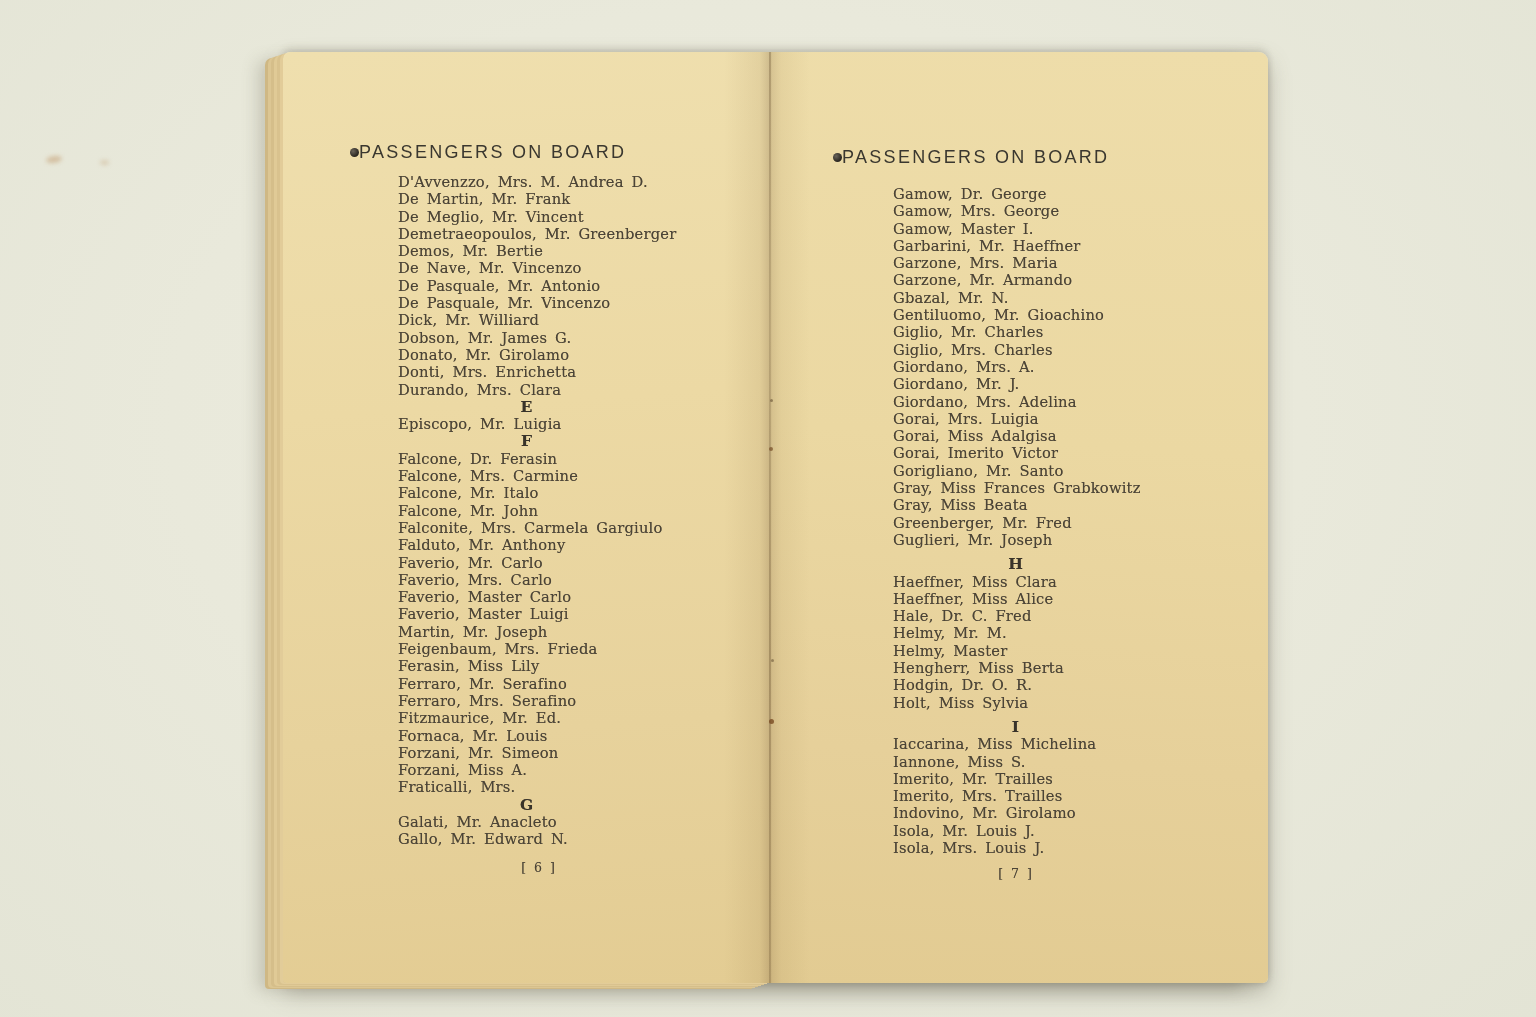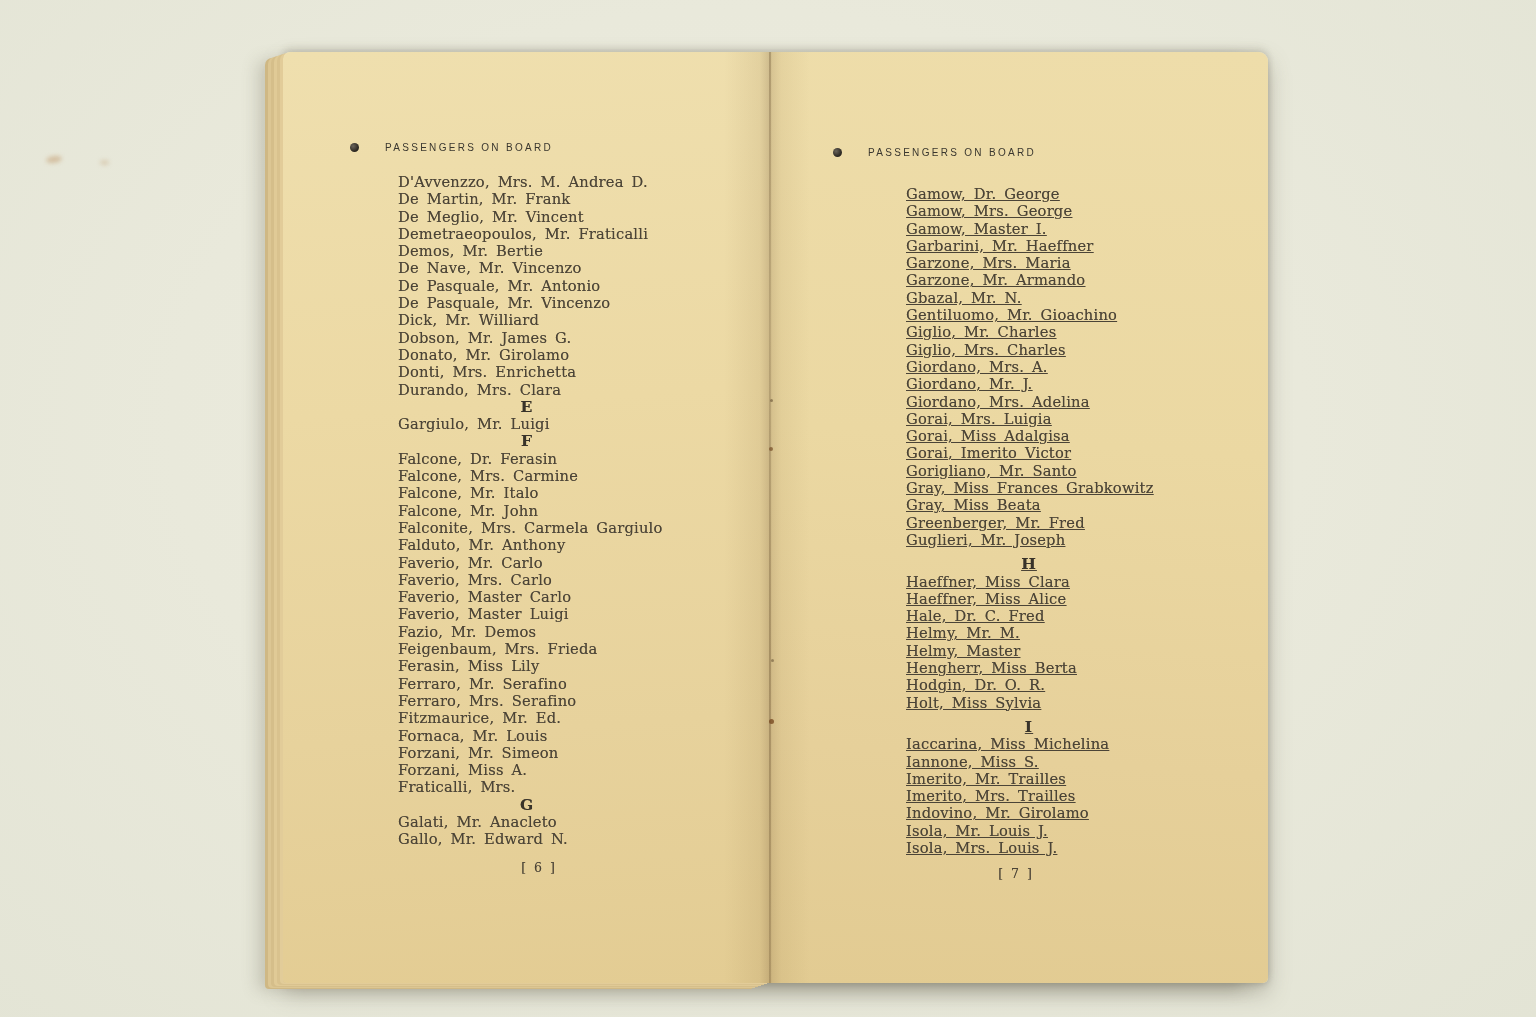--- a/index.html
+++ b/index.html
@@ -48,41 +48,41 @@
     position:absolute; left:486px; top:0; width:2px; height:100%; pointer-events:none;
     background:linear-gradient(180deg, rgba(85,58,26,.22) 0%, rgba(85,58,26,.10) 30%, rgba(85,58,26,.24) 65%, rgba(85,58,26,.16) 100%);
   }
   .staple-dot { position:absolute; border-radius:50%; }
   .staple-dot--1 { left:487px; top:347px; width:3px; height:3px; background:rgba(110,90,60,.65); }
   .staple-dot--2 { left:486px; top:395px; width:4px; height:4px; background:rgba(122,83,44,.75); }
   .staple-dot--3 { left:488px; top:607px; width:3px; height:3px; background:rgba(110,90,60,.6); }
   .staple-dot--4 { left:486px; top:667px; width:5px; height:5px; background:rgba(120,74,34,.8); }
 
   .page-header {
-    position:absolute; display:flex; align-items:center; gap:26px;
+    position:absolute; display:flex; align-items:center; gap:0;
     font-family:"Liberation Sans", sans-serif;
-    font-size:10px; letter-spacing:2.3px; color:#3a372f; white-space:nowrap;
+    font-size:18px; letter-spacing:2.3px; color:#3a372f; white-space:nowrap;
   }
   .page--left  .page-header { left:67px; top:90px; }
   .page--right .page-header { left:63px; top:95px; }
   .bullet {
     width:9px; height:9px; border-radius:50%; flex:0 0 auto;
     background:radial-gradient(circle at 35% 35%, #6a645a, #2c2822 65%);
   }
 
   .name-list {
     position:absolute;
     font-family:"DejaVu Serif", serif;
     font-size:14.7px; line-height:17.3px;
     color:#4b4437; word-spacing:3px; letter-spacing:.2px;
     text-shadow:0 0 .5px rgba(72,62,46,.55);
     white-space:nowrap;
   }
   .page--left  .name-list { left:115px; top:121px; width:258px; }
-  .page--right .name-list { left:136px; top:133px; width:246px;text-decoration:underline; }
+  .page--right .name-list { left:123px; top:133px; width:246px; }
   .section-letter {
     text-align:center; font-weight:bold; font-size:15.5px; color:#38332a;
     letter-spacing:1px;
   }
   .page--right .section-letter { margin-top:7px; }
 
   .page-number {
     position:absolute; text-align:center;
     font-family:"DejaVu Serif", serif; font-size:12.5px; letter-spacing:2px;
     color:#4b4437; text-shadow:0 0 .5px rgba(72,62,46,.5);
@@ -101,44 +101,44 @@
 
     <div class="page page--left">
       <div class="page-header">
         <span class="bullet"></span>
         <span>PASSENGERS ON BOARD</span>
       </div>
       <div class="name-list">
           <div class="name-line">D'Avvenzzo, Mrs. M. Andrea D.</div>
           <div class="name-line">De Martin, Mr. Frank</div>
           <div class="name-line">De Meglio, Mr. Vincent</div>
-          <div class="name-line">Demetraeopoulos, Mr. Fraticalli</div>
+          <div class="name-line">Demetraeopoulos, Mr. Greenberger</div>
           <div class="name-line">Demos, Mr. Bertie</div>
           <div class="name-line">De Nave, Mr. Vincenzo</div>
           <div class="name-line">De Pasquale, Mr. Antonio</div>
           <div class="name-line">De Pasquale, Mr. Vincenzo</div>
           <div class="name-line">Dick, Mr. Williard</div>
           <div class="name-line">Dobson, Mr. James G.</div>
           <div class="name-line">Donato, Mr. Girolamo</div>
           <div class="name-line">Donti, Mrs. Enrichetta</div>
           <div class="name-line">Durando, Mrs. Clara</div>
           <div class="section-letter">E</div>
-          <div class="name-line">Gargiulo, Mr. Luigi</div>
+          <div class="name-line">Episcopo, Mr. Luigia</div>
           <div class="section-letter">F</div>
           <div class="name-line">Falcone, Dr. Ferasin</div>
           <div class="name-line">Falcone, Mrs. Carmine</div>
           <div class="name-line">Falcone, Mr. Italo</div>
           <div class="name-line">Falcone, Mr. John</div>
           <div class="name-line">Falconite, Mrs. Carmela Gargiulo</div>
           <div class="name-line">Falduto, Mr. Anthony</div>
           <div class="name-line">Faverio, Mr. Carlo</div>
           <div class="name-line">Faverio, Mrs. Carlo</div>
           <div class="name-line">Faverio, Master Carlo</div>
           <div class="name-line">Faverio, Master Luigi</div>
-          <div class="name-line">Fazio, Mr. Demos</div>
+          <div class="name-line">Martin, Mr. Joseph</div>
           <div class="name-line">Feigenbaum, Mrs. Frieda</div>
           <div class="name-line">Ferasin, Miss Lily</div>
           <div class="name-line">Ferraro, Mr. Serafino</div>
           <div class="name-line">Ferraro, Mrs. Serafino</div>
           <div class="name-line">Fitzmaurice, Mr. Ed.</div>
           <div class="name-line">Fornaca, Mr. Louis</div>
           <div class="name-line">Forzani, Mr. Simeon</div>
           <div class="name-line">Forzani, Miss A.</div>
           <div class="name-line">Fraticalli, Mrs.</div>
           <div class="section-letter">G</div>

